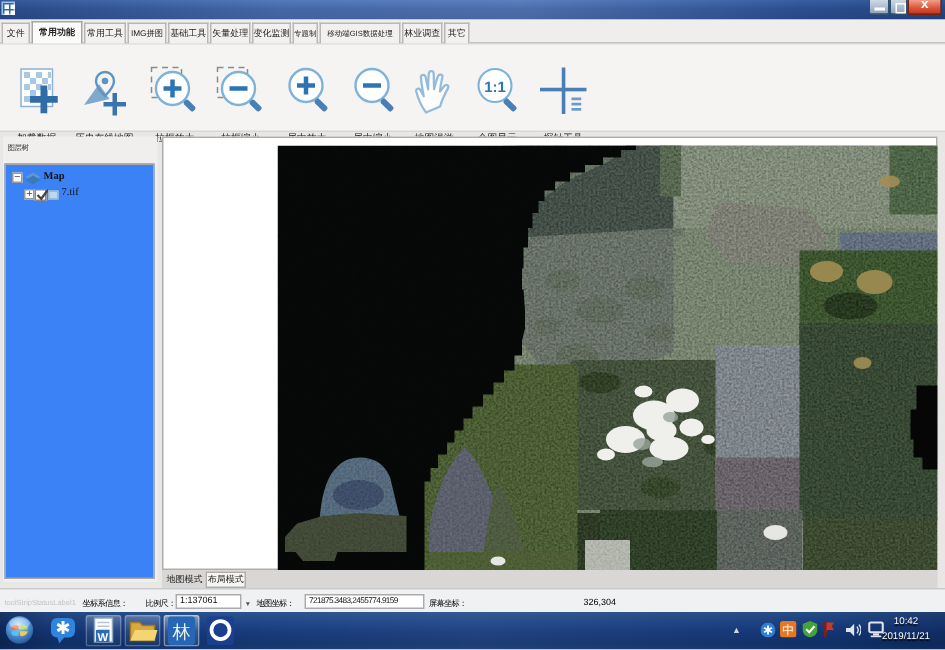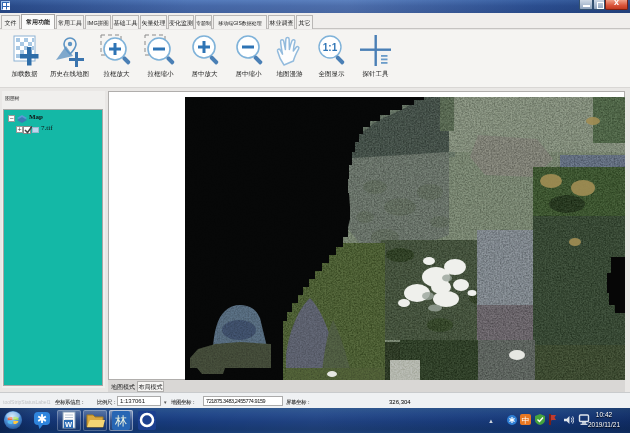--- a/index.html
+++ b/index.html
@@ -21,26 +21,26 @@
 #btnmax:before { content:""; position:absolute; left:3px; top:2px; width:5px; height:5px; border:1px solid #fff; }
 #btncls:before { content:"x"; position:absolute; left:8px; top:-3px; color:#fff; font-size:9px; font-weight:bold; }
 
 #menubar { position:absolute; left:0; top:13px; width:630px; height:16px; background:#f0eeec; border-bottom:1px solid #c5c3c1; }
 .mtab { position:absolute; top:2px; height:14px; font-size:6px; color:#222; text-align:center;
   line-height:14px; background:#f2f1ef; border:1px solid #b9b7b5; border-bottom:none; white-space:nowrap; overflow:hidden;}
 .mtab.sel { background:#fbfbfa; height:15px; top:1px; z-index:2; border-color:#a8a6a4; font-weight:bold; }
 
 #toolbar { position:absolute; left:0; top:30px; width:630px; height:58px; background:#f5f4f2; border-bottom:1px solid #d9d7d5; }
 .tbtn { position:absolute; top:4px; text-align:center; }
-.tbtn .ic { position:relative; margin:0 auto; width:34px; height:34px; }
+.tbtn .ic { position:relative; margin:10px auto; width:34px; height:34px; }
 .tbtn .lb { margin-top:2px; font-size:6.5px; color:#1a1a1a; white-space:nowrap; }
 
 #leftpanel { position:absolute; left:2px; top:91px; width:103px; height:297px; background:#f0efed; }
 #lpcaption { position:absolute; left:3px; top:4px; font-size:5px; color:#333; letter-spacing:-0.3px;}
-#treebox { position:absolute; left:1px; top:18px; width:100px; height:277px; background:#14b8a6; border:1px solid #a9a7a5; }
+#treebox { position:absolute; left:1px; top:18px; width:100px; height:277px; background:#3b82f6; border:1px solid #a9a7a5; }
 .tnode { position:absolute; font-size:7px; color:#111; }
 .pmbox { position:absolute; width:7px; height:7px; border:1px solid #999; background:#fff; font-size:7px; line-height:5px; text-align:center; color:#444; }
 
 #mapview { position:absolute; left:108px; top:91px; width:517px; height:289px; background:#ffffff; border:1px solid #b0aeac; }
 
 #doctabs { position:absolute; left:108px; top:380px; width:517px; height:12px; background:#d9d7d5; }
 .dtab { position:absolute; top:1px; height:11px; font-size:6px; line-height:11px; text-align:center; border:1px solid #b0aeac; background:#e4e2e0; color:#222; }
 .dtab.sel { background:#f6f5f3; }
 
 #statusbar { position:absolute; left:0; top:392px; width:630px; height:16px; background:#eff1f3; border-top:1px solid #c9cbcd; font-size:5.5px; color:#222; }

